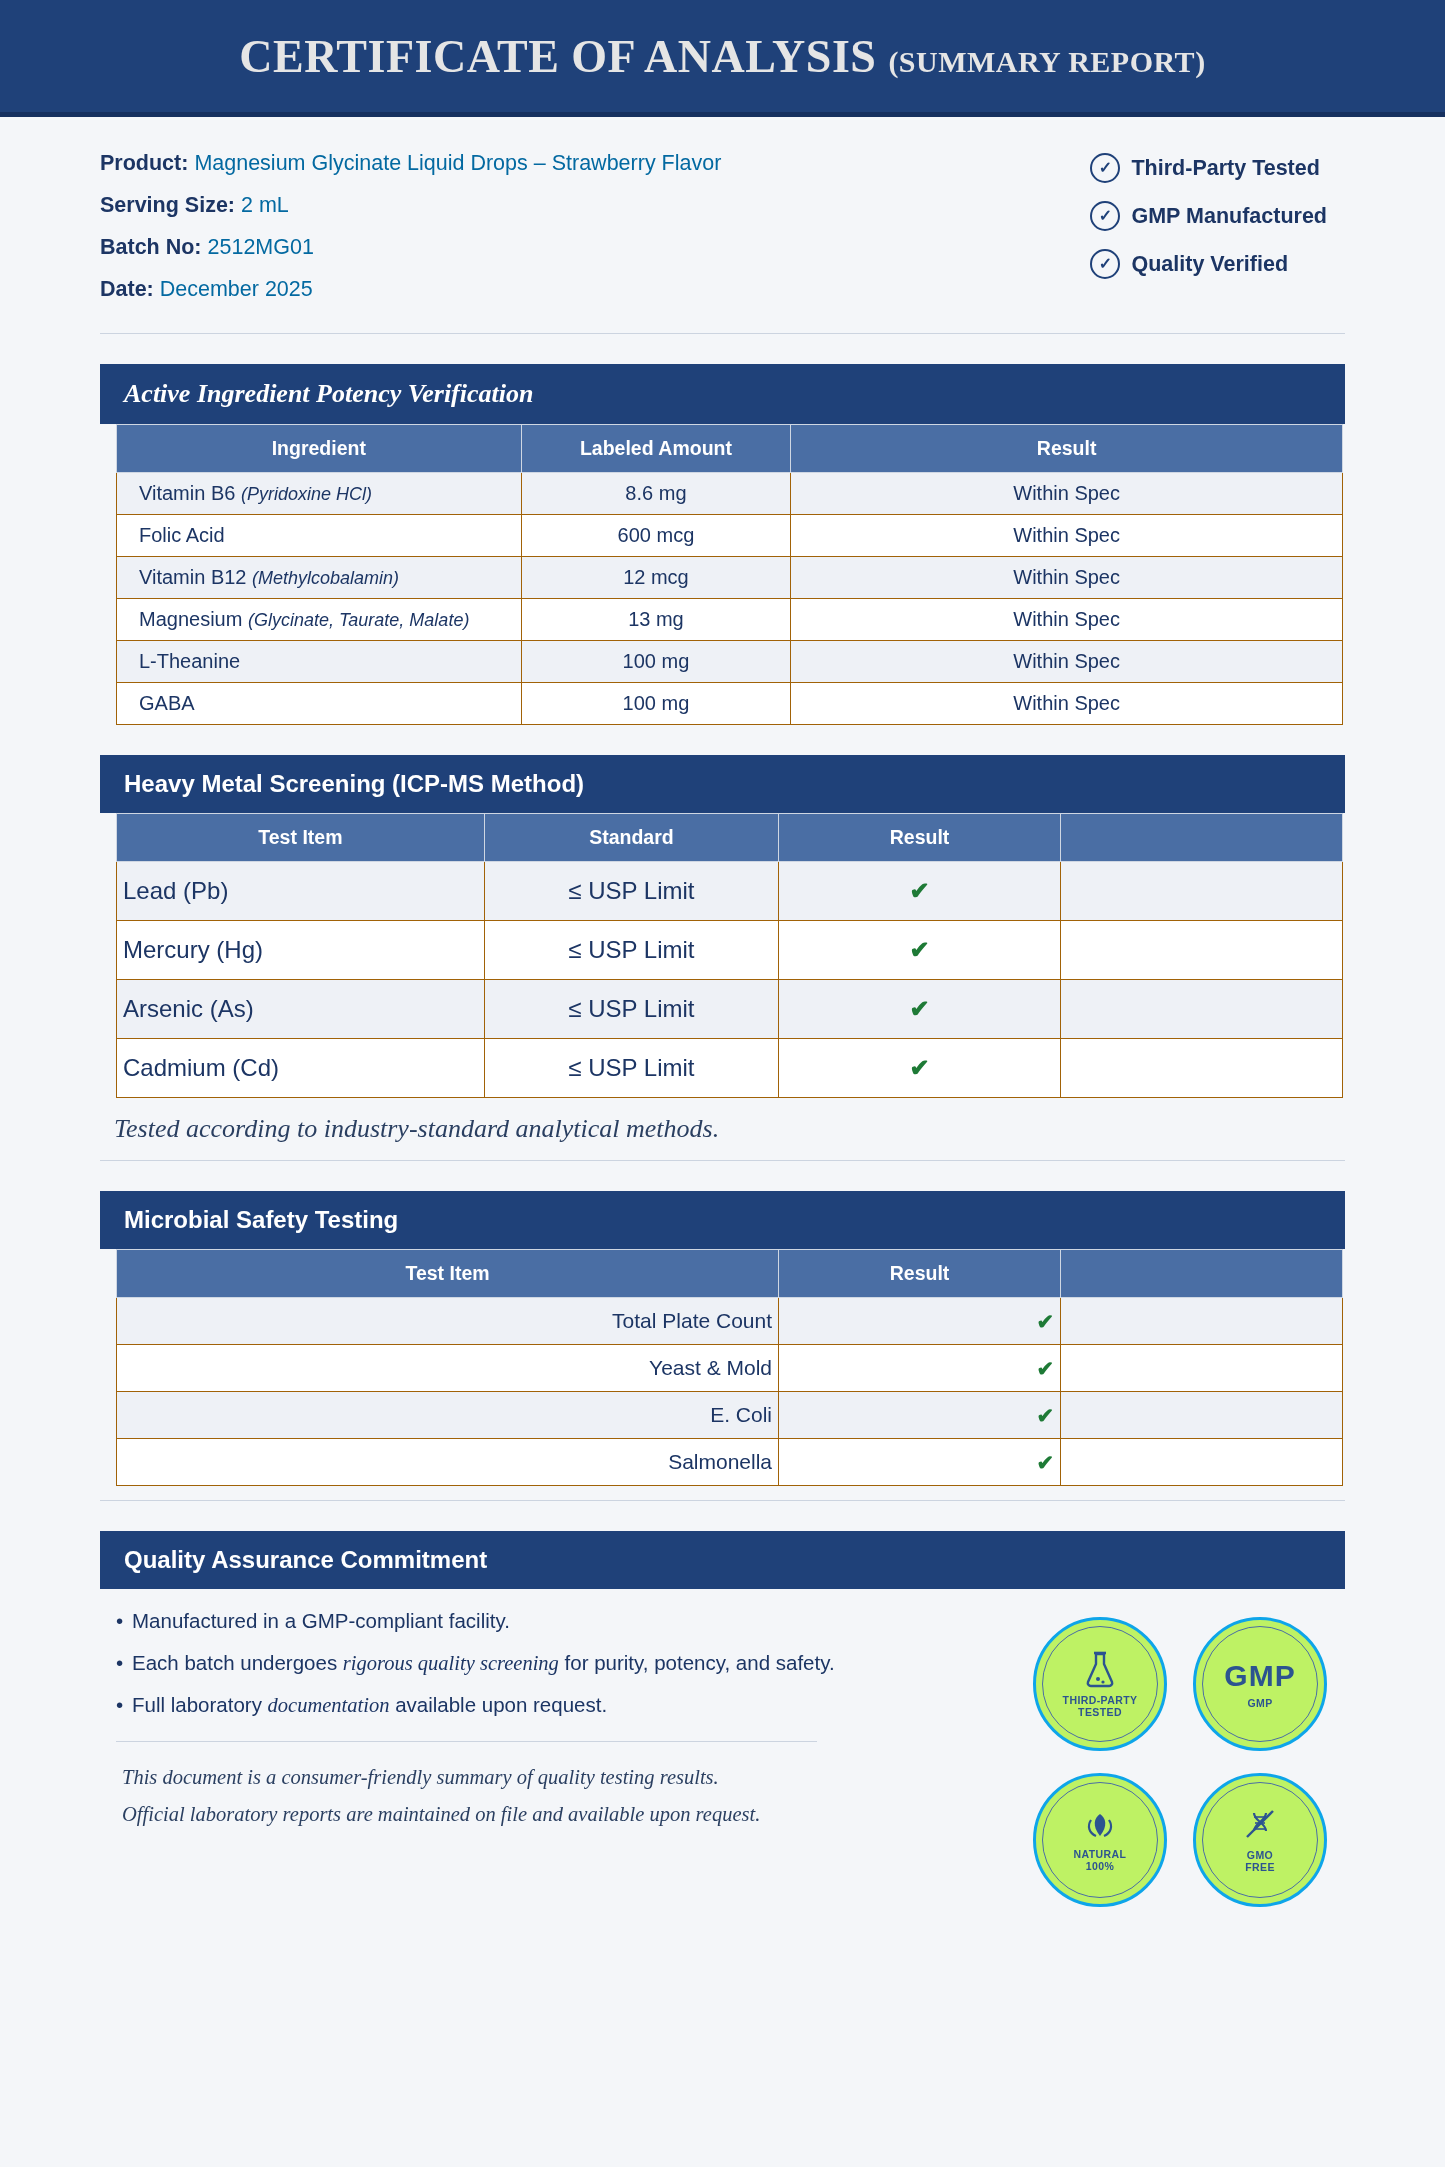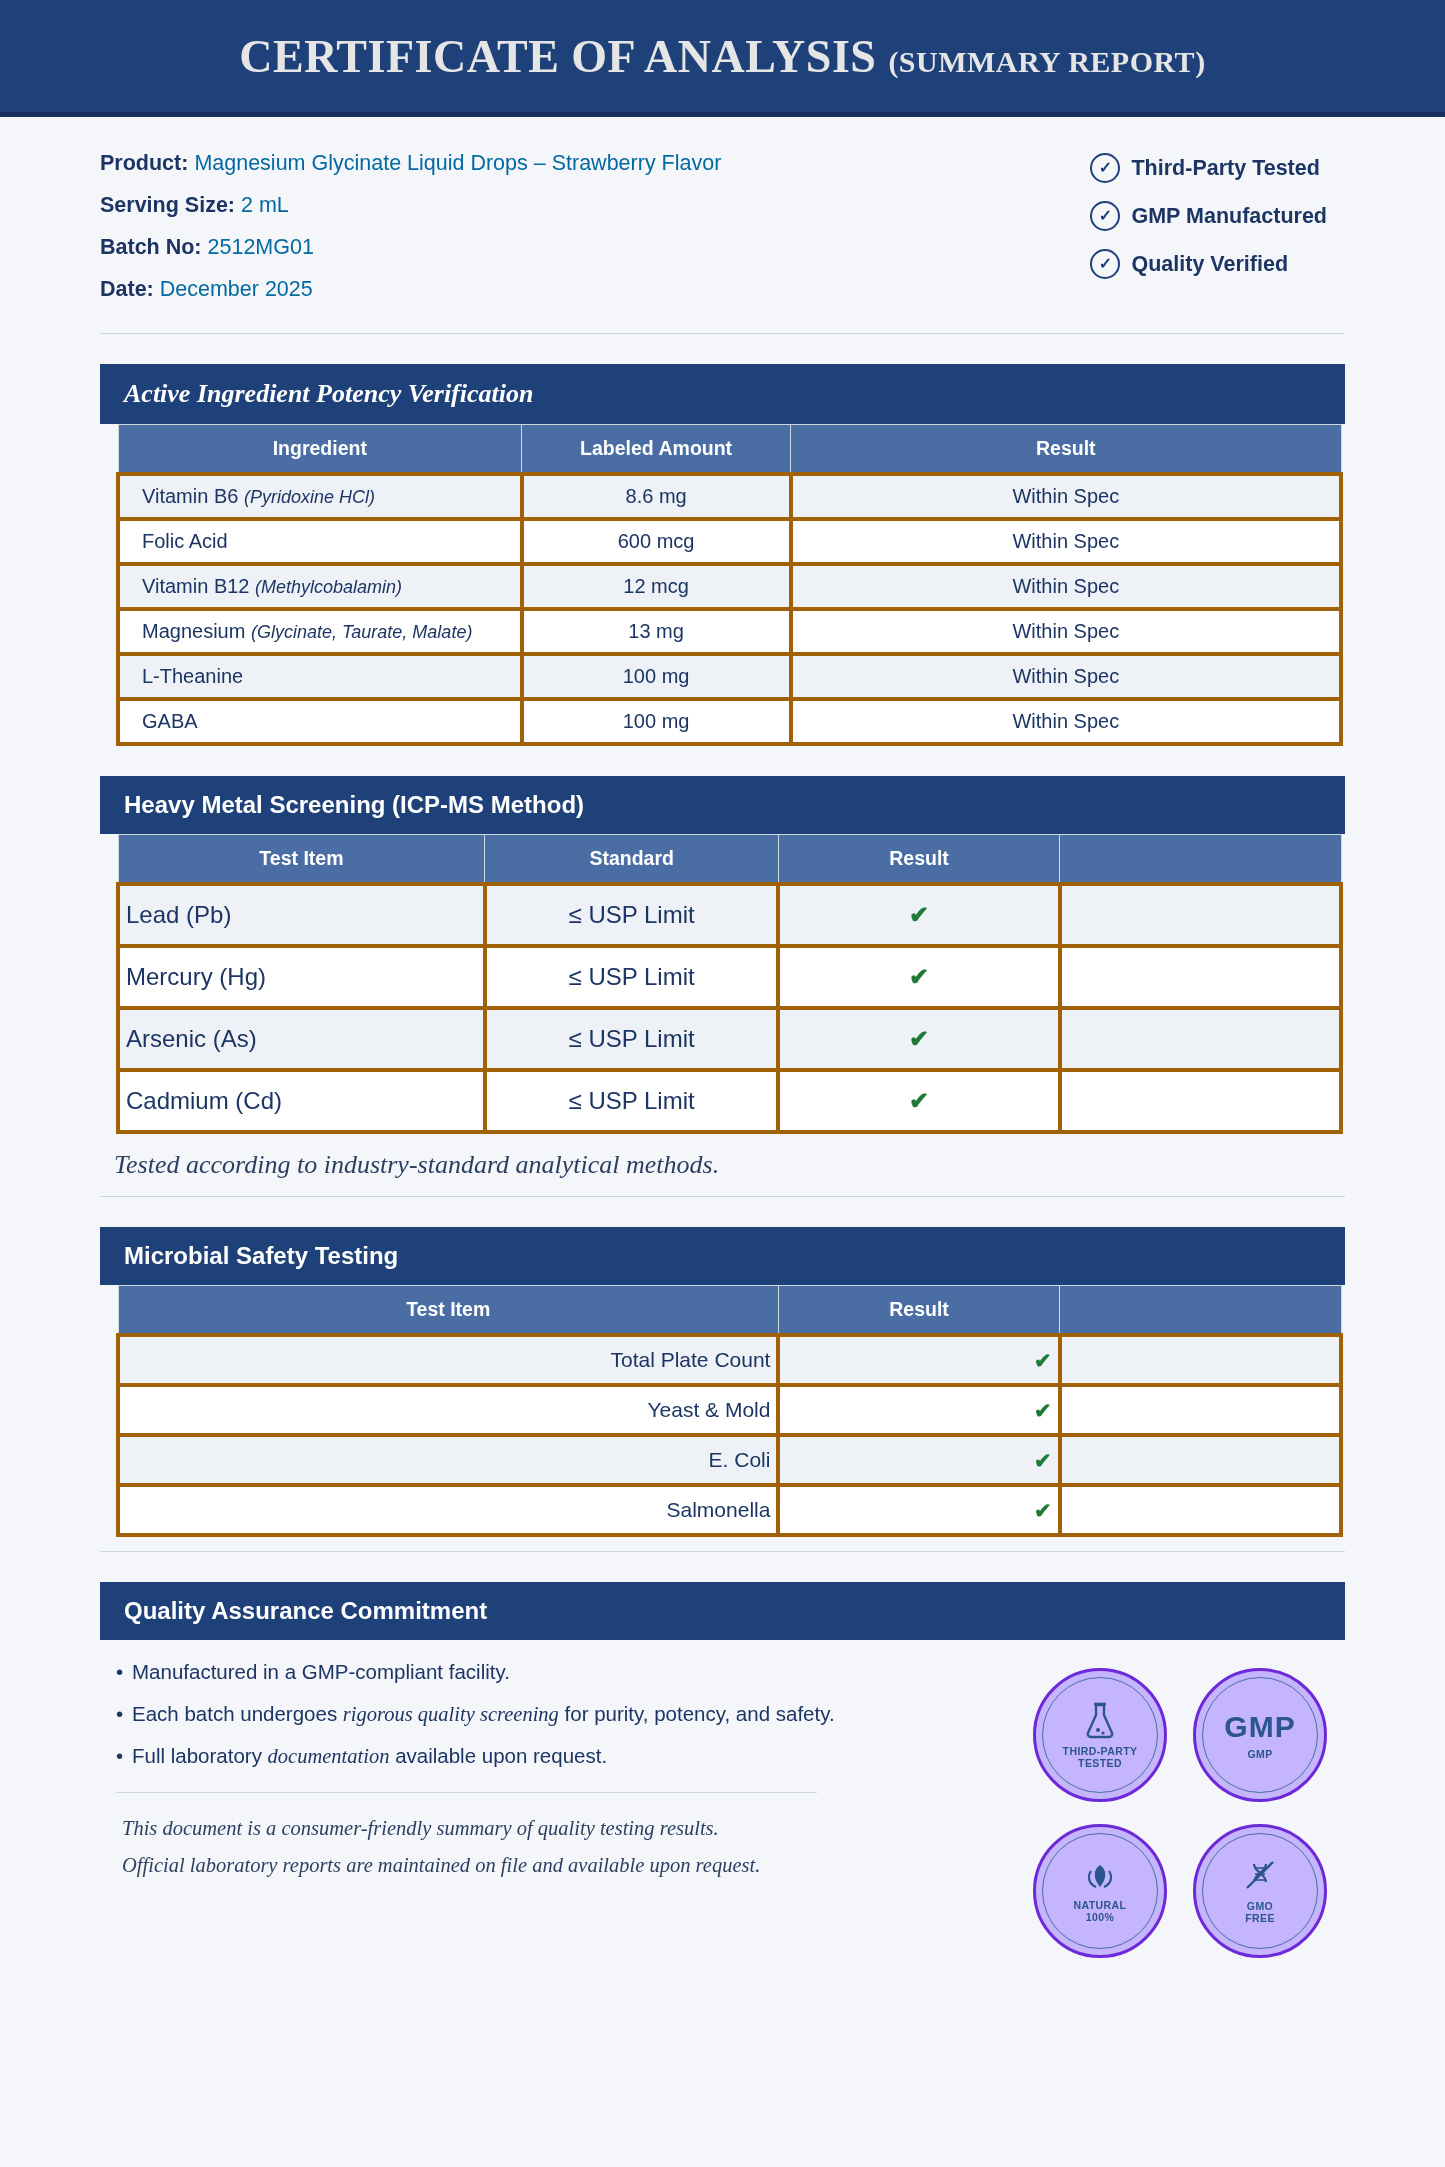--- a/index.html
+++ b/index.html
@@ -124,21 +124,21 @@
     color: #ffffff;
     font-size: 19.5px;
     font-weight: bold;
     padding: 12px 6px;
     border: 1px solid #cfd7e3;
   }
   tbody td {
     font-size: 20px;
     color: #1c3564;
     padding: 9px 6px;
-    border: 4px solid #a16207;
+    border: 1px solid #a16207;
     background: #ffffff;
   }
   tbody tr:nth-child(odd) td {
     background: #eef1f6;
   }
   td.left {
     text-align: left;
     padding-left: 22px;
   }
   td.center {
@@ -218,22 +218,22 @@
     display: flex;
     flex-wrap: wrap;
     justify-content: center;
     gap: 22px 26px;
     padding-top: 8px;
   }
   .seal {
     width: 128px;
     height: 128px;
     border-radius: 50%;
-    border: 3px solid #6d28d9;
-    background: #c4b5fd;
+    border: 3px solid #0ea5e9;
+    background: #bef264;
     display: flex;
     flex-direction: column;
     align-items: center;
     justify-content: center;
     color: #2c5490;
     position: relative;
   }
   .seal::after {
     content: "";
     position: absolute;

